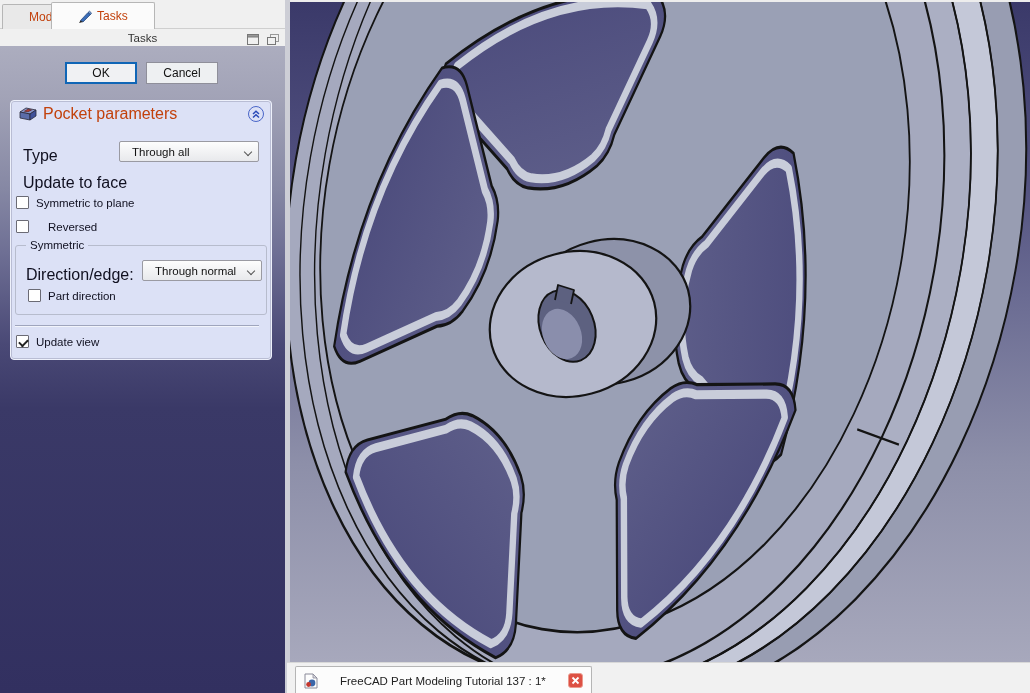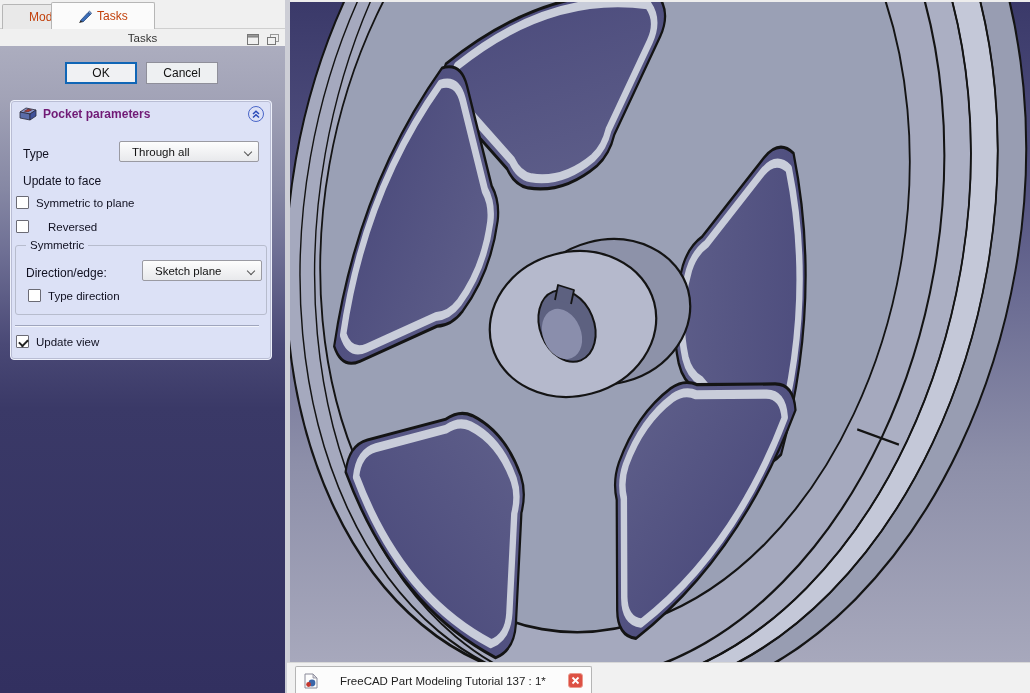--- a/index.html
+++ b/index.html
@@ -31,25 +31,25 @@
          font-family:"Liberation Sans", sans-serif; }
   .btn.ok { left:65px; top:16px; background:#f0f1f3; border:2px solid #1066b6; }
   .btn.cancel { left:146px; top:16px; background:#eef0f2; border:1px solid #8f8f9a; }
 
   
   .parambox { position:absolute; left:10px; top:54px; width:262px; height:260px;
     background:#dce1f6; border:1px solid #eef1fb; border-radius:4px;
     box-shadow:0 0 0 1px #b9bdd4 inset; }
   .pheader { position:absolute; left:0; top:0; width:100%; height:26px;
     display:flex; align-items:center; padding-left:8px; gap:6px; }
-  .pheader .ptitle { font-size:12px; font-weight:bold; color:#701a75; }
+  .pheader .ptitle { font-size:16px; font-weight:normal; color:#c2410c; }
   .collapse { position:absolute; right:7px; top:5px; width:16px; height:16px; border-radius:50%;
     border:1px solid #4a66c8; display:flex; align-items:center; justify-content:center; }
 
-  .flabel { position:absolute; font-size:12px; color:#101020; }
+  .flabel { position:absolute; font-size:16px; color:#101020; }
   .combo { position:absolute; height:21px; background:linear-gradient(#fdfdfd,#e8e9ec);
     border:1px solid #9a9aa2; border-radius:2px; font-size:11.5px; color:#111;
     display:flex; align-items:center; padding:0 20px 0 12px; }
   .combo .chev { position:absolute; right:7px; top:7px; width:6px; height:6px;
     border-right:1.5px solid #555; border-bottom:1.5px solid #555; transform:rotate(45deg); }
   .spin { position:absolute; height:21px; background:#eef0f6; border:1px solid #b6bace;
     border-radius:2px; font-size:11.5px; color:#9a9aa6; display:flex; align-items:center;
     padding:0 40px 0 6px; }
   .fxbadge { position:absolute; right:22px; top:3.5px; width:13px; height:13px; border-radius:50%;
     border:1px solid #c6c7d2; color:#bdbecb; font-size:8px; font-style:italic;
@@ -172,25 +172,25 @@
         <span class="checkbox" style="left:5px; top:95px;"></span>
         <span class="cblabel" style="left:25px; top:96px;">Symmetric to plane</span>
 
         <span class="checkbox" style="left:5px; top:119px;"></span>
         <span class="cblabel" style="left:25px; top:120px;padding-left:12px;">Reversed</span>
 
         <div class="groupbox">
           <span class="glegend">Symmetric</span>
           <span class="flabel" style="left:10px; top:20px;">Direction/edge:</span>
           <div class="combo" style="left:126px; top:14px; width:120px;">
-            <span>Sketch plane</span>
+            <span>Through normal</span>
             <span class="chev"></span>
           </div>
           <span class="checkbox" style="left:12px; top:43px;"></span>
-          <span class="cblabel" style="left:32px; top:44px;">Type direction</span>
+          <span class="cblabel" style="left:32px; top:44px;">Part direction</span>
         </div>
 
         <div class="separator"></div>
 
         <span class="checkbox checked" style="left:5px; top:234px;"></span>
         <span class="cblabel" style="left:25px; top:235px;">Update view</span>
 
       </div>
     </div>
   </div>

